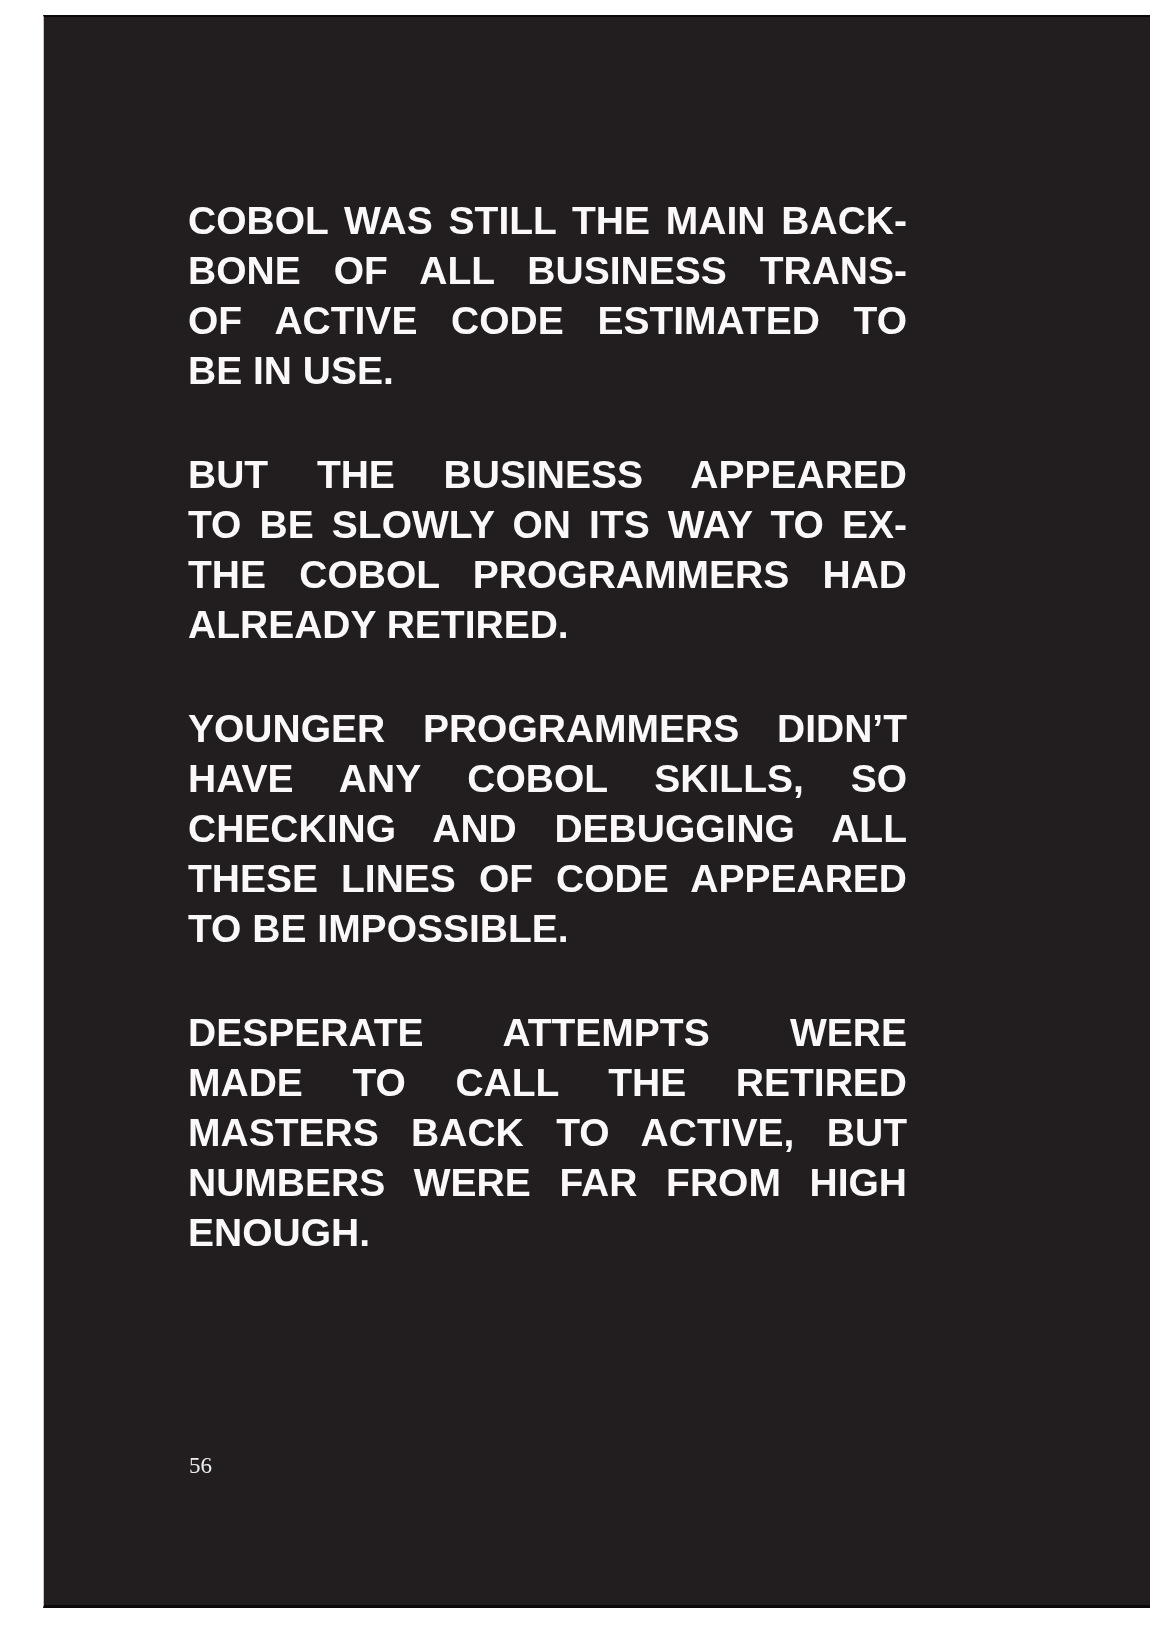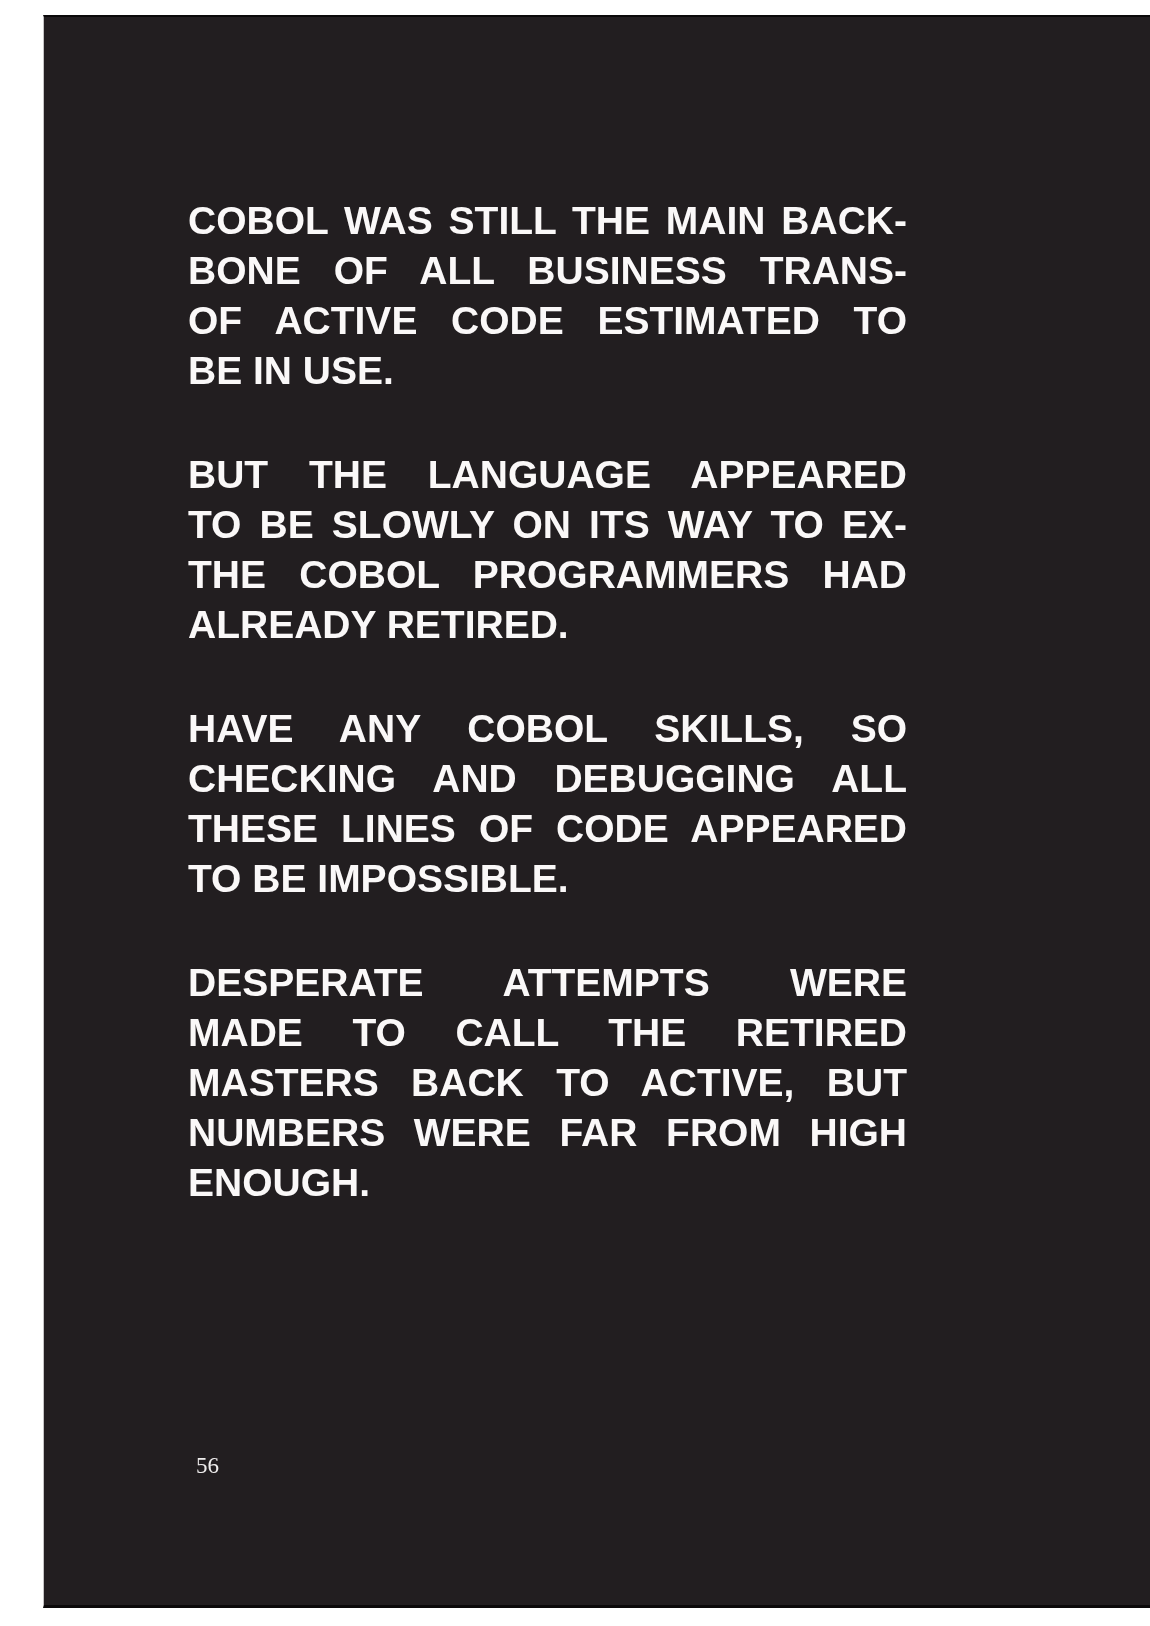--- a/index.html
+++ b/index.html
@@ -47,21 +47,21 @@
     text-align: justify;
     text-align-last: justify;
     white-space: normal;
   }
   .line.lastline {
     text-align: right;
     text-align-last: left;
   }
   .page-number {
     position: absolute;
-    left: 152px;
+    left: 145px;
     top: 1436px;
     font-family: "Liberation Serif", serif;
     font-size: 23px;
     line-height: 26px;
     color: #efeded;
   }
 </style>
 </head>
 <body>
 
@@ -69,27 +69,28 @@
   <div class="text-block">
 
     <div class="paragraph">
       <div class="line">COBOL WAS STILL THE MAIN BACK-</div>
       <div class="line">BONE OF ALL BUSINESS TRANS-</div>
       <div class="line">OF ACTIVE CODE ESTIMATED TO</div>
       <div class="line lastline">BE IN USE.</div>
     </div>
 
     <div class="paragraph">
-      <div class="line">BUT THE LANGUAGE APPEARED</div>
+      <div class="line">BUT THE BUSINESS APPEARED</div>
       <div class="line">TO BE SLOWLY ON ITS WAY TO EX-</div>
       <div class="line">THE COBOL PROGRAMMERS HAD</div>
       <div class="line lastline">ALREADY RETIRED.</div>
     </div>
 
     <div class="paragraph">
+      <div class="line">YOUNGER PROGRAMMERS DIDN’T</div>
       <div class="line">HAVE ANY COBOL SKILLS, SO</div>
       <div class="line">CHECKING AND DEBUGGING ALL</div>
       <div class="line">THESE LINES OF CODE APPEARED</div>
       <div class="line lastline">TO BE IMPOSSIBLE.</div>
     </div>
 
     <div class="paragraph">
       <div class="line">DESPERATE ATTEMPTS WERE</div>
       <div class="line">MADE TO CALL THE RETIRED</div>
       <div class="line">MASTERS BACK TO ACTIVE, BUT</div>

